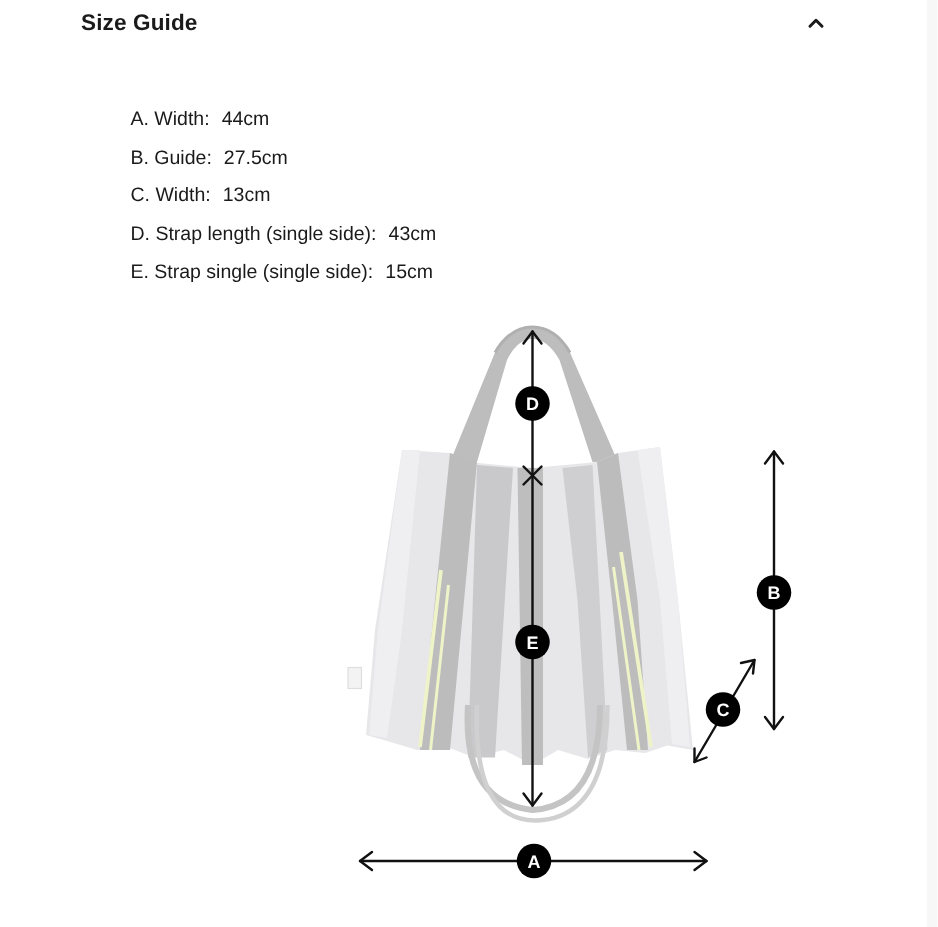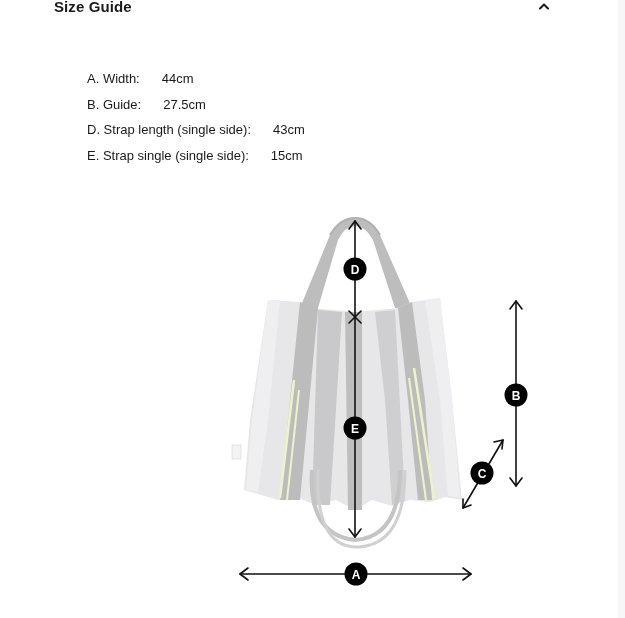--- a/index.html
+++ b/index.html
@@ -9,38 +9,38 @@
       font-family: "Liberation Sans", "DejaVu Sans", sans-serif;
       color: #1a1a1a;
       position: relative;
     }
     .right-gutter {
       position: absolute; top: 0; right: 0; width: 7px; height: 618px;
       background: #f7f7f7;
     }
     .header {
       position: absolute; left: 54px; top: 0; width: 500px; height: 32px;
-      display: flex; justify-content: space-between;
+      display: flex; align-items: center; justify-content: space-between;
     }
     .title {
       font-size: 15px; font-weight: 700; color: #1a1a1a; letter-spacing: 0.1px;
       margin-top: -2px;
     }
     .toggle {
       width: 16px; height: 16px; display: flex; align-items: center; justify-content: center;
       cursor: pointer; margin-right: 2px; margin-top: -2px;
     }
     .specs {
       position: absolute; left: 54px; top: 70px; margin: 0; padding: 0; list-style: none;
     }
     .specs li {
       font-size: 13px; line-height: 17px; height: 17px; margin-bottom: 8.5px; white-space: nowrap;
     }
     .specs .label { font-weight: 400; margin-left: 33px; }
-    .specs .value { font-weight: 400; margin-left: 22px; }
+    .specs .value { font-weight: 400; margin-left: 8px; }
     .diagram {
       position: absolute; left: 0; top: 0; width: 625px; height: 618px; pointer-events: none;
     }
     .diagram .badge-text {
       font-family: "Liberation Sans", "DejaVu Sans", sans-serif; font-weight: 700; font-size: 12px;
     }
   </style>
 </head>
 <body>
 
@@ -54,20 +54,23 @@
     </svg>
   </span>
 </div>
 
 <ul class="specs">
   <li>
     <span class="label">A. Width:</span><span class="value">44cm</span>
   </li>
   <li>
     <span class="label">B. Guide:</span><span class="value">27.5cm</span>
+  </li>
+  <li>
+    <span class="label">C. Width:</span><span class="value">13cm</span>
   </li>
   <li>
     <span class="label">D. Strap length (single side):</span><span class="value">43cm</span>
   </li>
   <li>
     <span class="label">E. Strap single (single side):</span><span class="value">15cm</span>
   </li>
 </ul>
 
 <svg class="diagram" viewBox="0 0 625 618" width="625" height="618">

